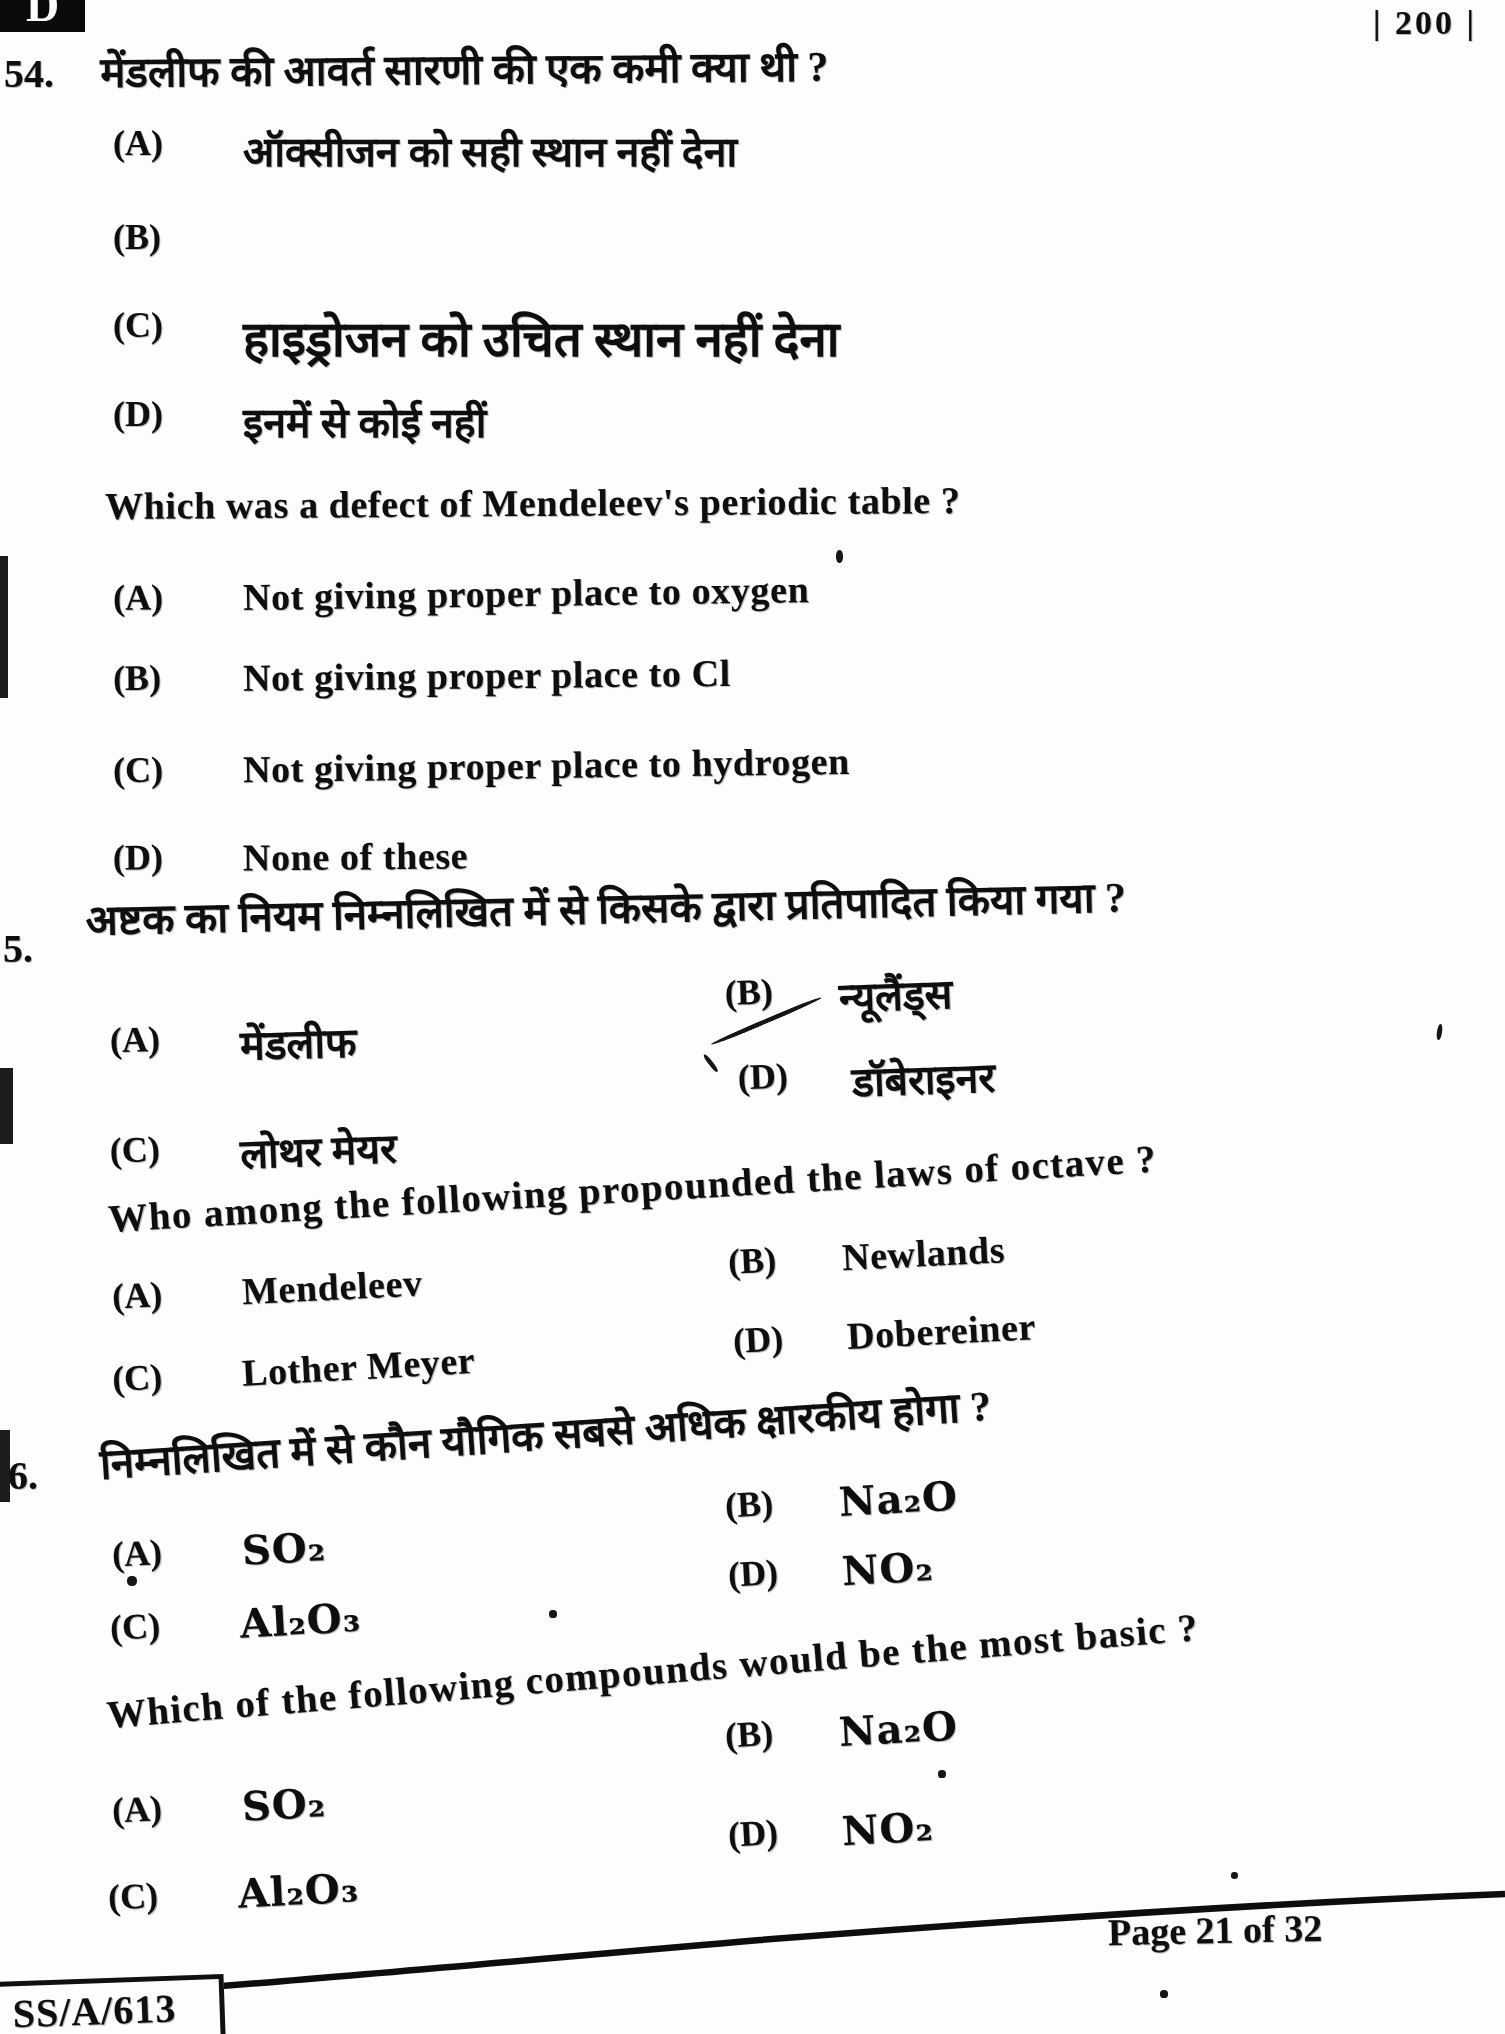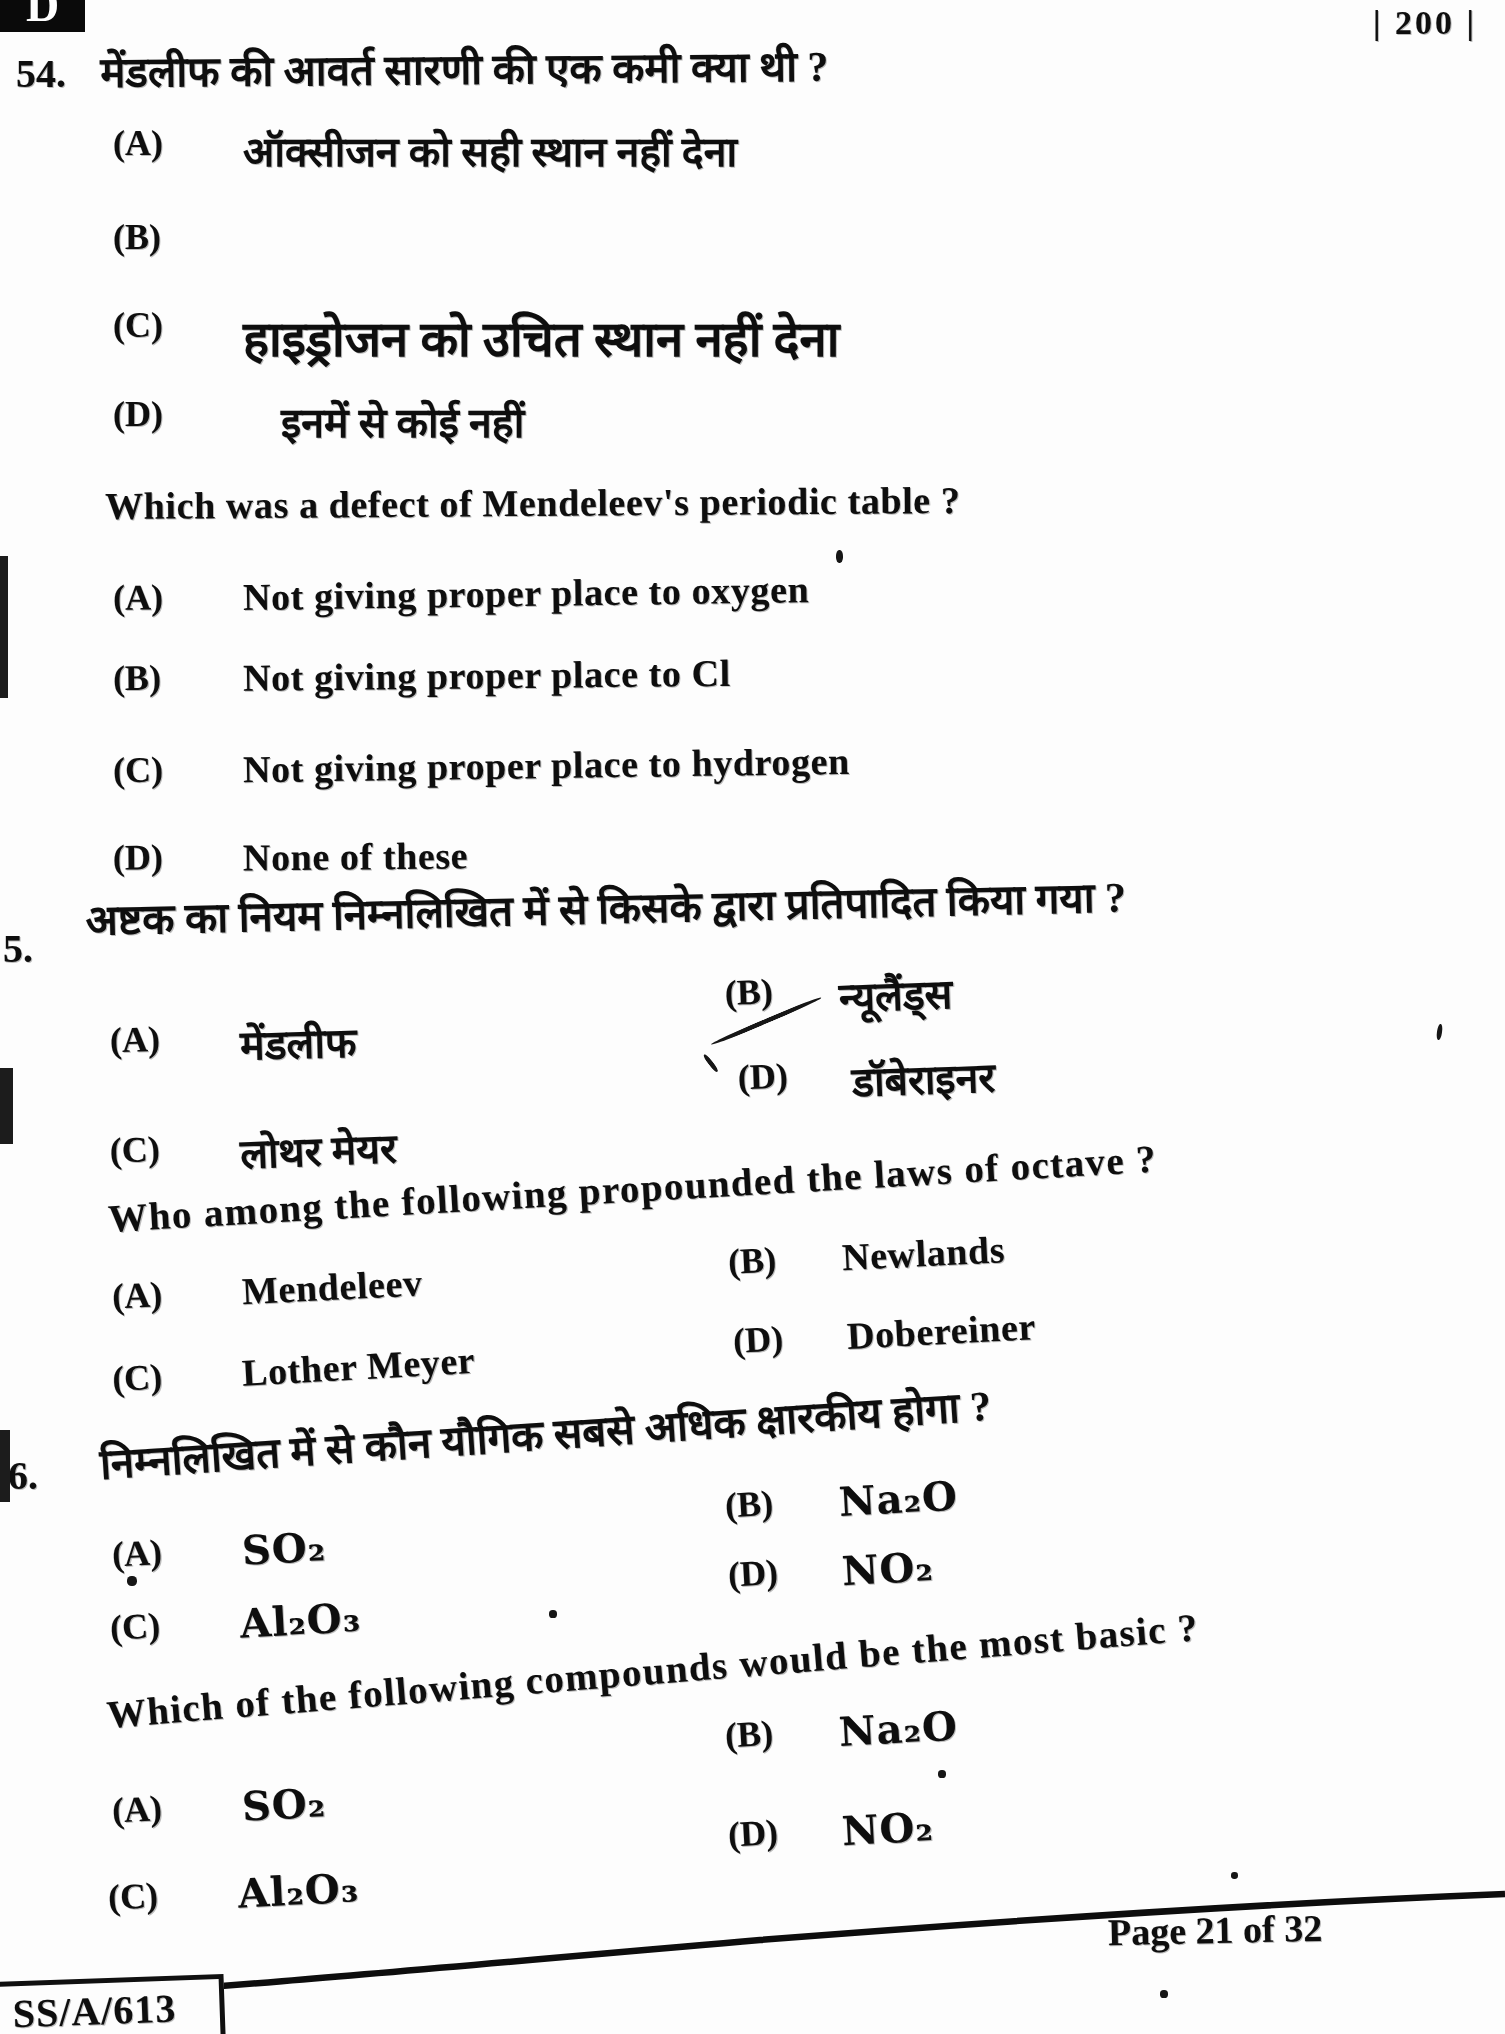--- a/index.html
+++ b/index.html
@@ -34,37 +34,37 @@
 </head>
 <body>
 
 <div id="page">
 
   <div class="abs corner-box">
     <span class="d">D</span>
   </div>
   <div class="abs hdr-right ink">| 200 |</div>
 
-  <div class="abs qnum ink" style="left:16px; top:50px;">54.</div>
+  <div class="abs qnum ink" style="left:4px; top:50px;">54.</div>
   <div class="abs dev ink" style="left:100px; top:42px; transform:rotate(-0.5deg); transform-origin:left top;">मेंडलीफ की आवर्त सारणी की एक कमी क्या थी ?</div>
 
   <div class="opt ink" style="left:113px; top:122px;">
     <span class="lbl">(A)</span>
     <span class="dev" style="font-size:41px;">ऑक्सीजन को सही स्थान नहीं देना</span>
   </div>
   <div class="opt ink" style="left:113px; top:216px;">
     <span class="lbl">(B)</span>
   </div>
   <div class="opt ink" style="left:113px; top:304px;">
     <span class="lbl">(C)</span>
     <span class="dev" style="font-size:49px;">हाइड्रोजन को उचित स्थान नहीं देना</span>
   </div>
   <div class="opt ink" style="left:113px; top:393px;">
     <span class="lbl">(D)</span>
-    <span class="dev" style="font-size:41px;margin-left:38px;">इनमें से कोई नहीं</span>
+    <span class="dev" style="font-size:41px;">इनमें से कोई नहीं</span>
   </div>
 
   <div class="abs eng ink" style="left:105px; top:484px; transform:rotate(-0.4deg); transform-origin:left top;">Which was a defect of Mendeleev's periodic table ?</div>
 
   <div class="opt ink" style="left:113px; top:572px; transform:rotate(-0.8deg);">
     <span class="lbl">(A)</span>
     <span class="eng">Not giving proper place to oxygen</span>
   </div>
   <div class="opt ink" style="left:113px; top:654px; transform:rotate(-0.6deg);">
     <span class="lbl">(B)</span>

